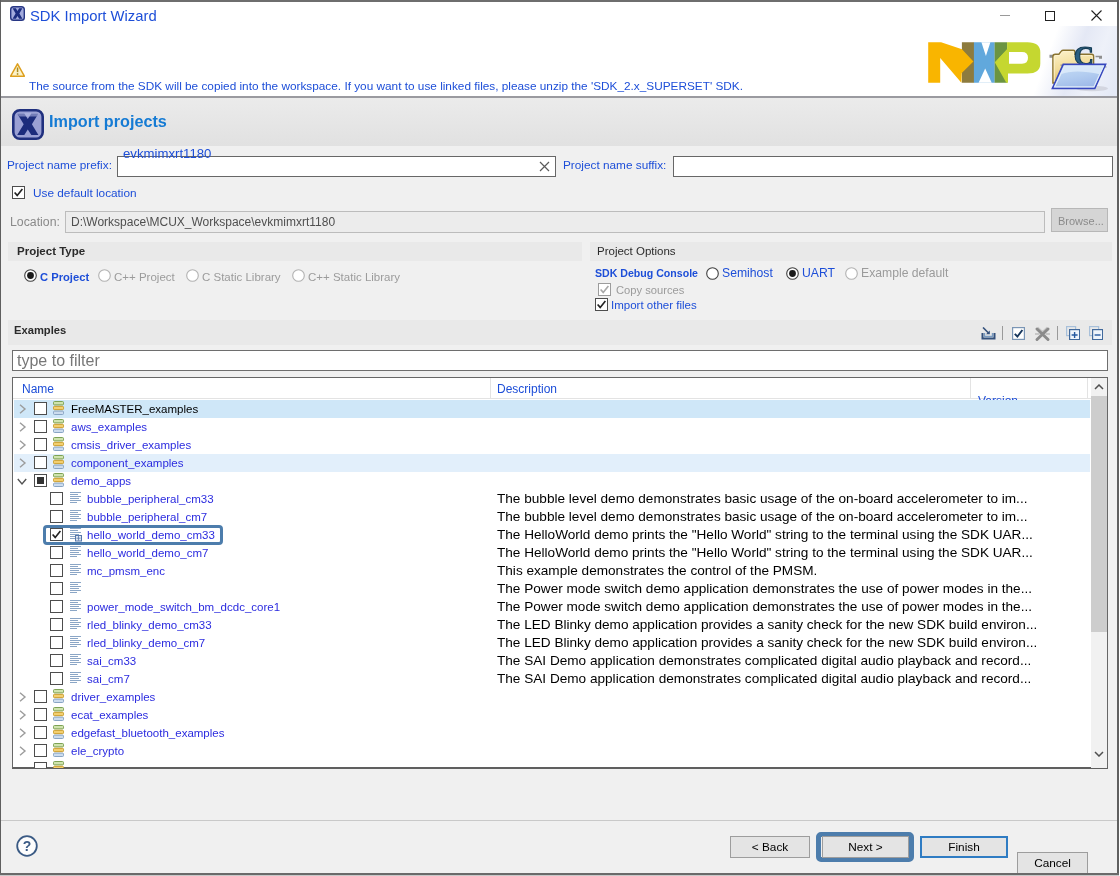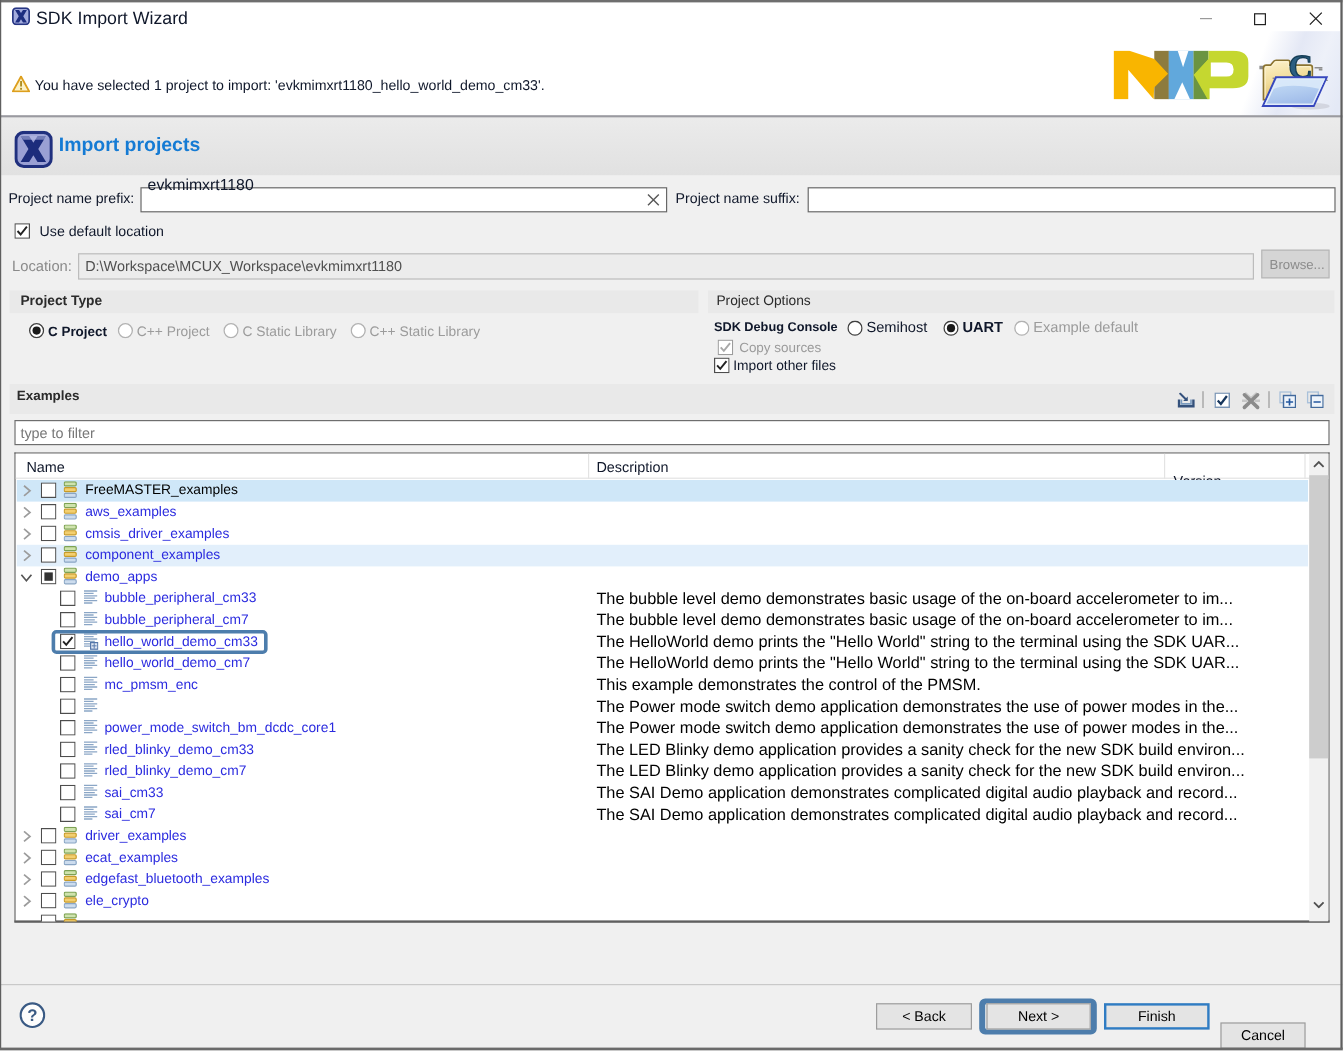--- a/index.html
+++ b/index.html
@@ -1,17 +1,17 @@
 <!DOCTYPE html>
 <html><head><meta charset="utf-8"><style>
 *{margin:0;padding:0;box-sizing:border-box}
 html,body{width:1120px;height:876px;font-family:"Liberation Sans",sans-serif;background:#fff;overflow:hidden}
 #w{position:relative;width:1120px;height:876px}
 .abs{position:absolute}
-.lbl{position:absolute;font-size:11.8px;color:#0f172a;white-space:nowrap;line-height:14px}
+.lbl{position:absolute;font-size:11.8px;color:#1d4ed8;white-space:nowrap;line-height:14px}
 .trt{position:absolute;font-size:11.5px;line-height:18px;white-space:nowrap}
 .trd{position:absolute;left:484px;font-size:13.6px;line-height:18px;color:#000;white-space:nowrap}
 .btn{position:absolute;font-size:11.8px;text-align:center;background:#e4e4e4;border:1px solid #9d9d9d;height:22px;line-height:20px}
 </style></head><body>
 <div id="w">
   <div class="abs" style="left:0;top:0;width:1120px;height:876px;background:#f0f0f0"></div>
   <div class="abs" style="left:1px;top:1px;width:1116px;height:96px;background:#fff"></div>
   <div class="abs" style="left:1030px;top:26px;width:87px;height:70px;background:linear-gradient(110deg,rgba(226,231,244,0) 25%,#e4e8f5 52%,#eef1f9 72%,#e4e9f6 95%)"></div>
 
   <svg class="abs" style="left:10px;top:6px" width="15" height="15" viewBox="0 0 32 32">
@@ -23,21 +23,21 @@
   <div class="abs" style="left:1045px;top:11px;width:10px;height:9.5px;border:1.3px solid #222"></div>
   <svg class="abs" style="left:1091px;top:10px" width="11" height="11" viewBox="0 0 11 11">
       <path d="M0.5 0.5 L10.5 10.5 M10.5 0.5 L0.5 10.5" stroke="#222" stroke-width="1.1"></path>
     </svg>
 
   <svg class="abs" style="left:10px;top:63px" width="15" height="14" viewBox="0 0 15 14">
     <path d="M7.5 0.8 L14.4 13.2 L0.6 13.2 Z" fill="#fcf2c8" stroke="#dd9f1d" stroke-width="1.5" stroke-linejoin="round"></path>
     <rect x="6.8" y="4.5" width="1.5" height="4.6" fill="#a98a1e"></rect>
     <rect x="6.8" y="10.2" width="1.5" height="1.6" fill="#a98a1e"></rect>
   </svg>
-  <div class="lbl" style="left:29px;top:64px">You have selected 1 project to import: 'evkmimxrt1180_hello_world_demo_cm33'.</div>
+  <div class="lbl" style="left:29px;top:79px">The source from the SDK will be copied into the workspace. If you want to use linked files, please unzip the 'SDK_2.x_SUPERSET' SDK.</div>
 
   <svg class="abs" style="left:927px;top:42px" width="114" height="41" viewBox="0 0 114 40.5">
     <rect x="34.9" y="0" width="12.2" height="40.5" fill="#8d7b3e"></rect>
     <rect x="46.9" y="0" width="20.8" height="40.5" fill="#61a8dc"></rect>
     <rect x="67.6" y="0" width="12.5" height="40.5" fill="#6b9441"></rect>
     <polygon points="54.4,0 63.4,0 58.9,13.8" fill="#fff"></polygon>
     <polygon points="51.6,40.5 64.7,40.5 58.2,26.2" fill="#fff"></polygon>
     <path d="M1.2,0 L14.1,0 L35,7 L46.4,19.3 L34.8,30.7 L34.4,40.5 L13.2,15.8 L13.2,40.5 L1.2,40.5 Z" fill="#f9b500"></path>
     <polygon points="67.9,20.1 80.1,6.9 80.1,32.4" fill="#c5d730"></polygon>
     <path d="M80.1,0 L100.5,0 Q113.3,0 113.3,10 V21.2 Q113.3,31.2 100.5,31.2 L81,31.2 L81,40.5 L79.3,40.5 L67.9,20.2 L80.1,6.9 Z" fill="#c5d730"></path>
@@ -124,21 +124,21 @@
 
   <div class="lbl" style="left:595px;top:265.5px;font-size:10.6px;font-weight:bold">SDK Debug Console</div>
   <svg style="position:absolute;left:706px;top:267px" width="13" height="13" viewBox="0 0 13 13">
       <circle cx="6.5" cy="6.5" r="5.8" fill="#fff" stroke="#404040" stroke-width="1.1"></circle>
     </svg>
   <div class="lbl" style="left:722px;top:266px;font-size:12.2px">Semihost</div>
   <svg style="position:absolute;left:786px;top:267px" width="13" height="13" viewBox="0 0 13 13">
       <circle cx="6.5" cy="6.5" r="5.8" fill="#fff" stroke="#404040" stroke-width="1.1"></circle>
       <circle cx="6.5" cy="6.5" r="3.4" fill="#1a1a1a"></circle>
     </svg>
-  <div class="lbl" style="left:802px;top:266px;font-size:12.2px;font-weight:bold">UART</div>
+  <div class="lbl" style="left:802px;top:266px;font-size:12.2px;font-weight:normal">UART</div>
   <svg style="position:absolute;left:845px;top:267px" width="13" height="13" viewBox="0 0 13 13">
       <circle cx="6.5" cy="6.5" r="5.8" fill="#fff" stroke="#b2b2b2" stroke-width="1.1"></circle>
     </svg>
   <div class="lbl" style="left:861px;top:266px;font-size:12.2px;color:#9b9b9b">Example default</div>
   <svg style="position:absolute;left:598px;top:283px" width="13" height="13" viewBox="0 0 13 13">
       <rect x="0.5" y="0.5" width="12" height="12" fill="#fff" stroke="#9c9c9c" stroke-width="1"></rect>
       <path d="M2.6 6.5 L5.2 9.4 L10.4 2.9" stroke="#a8a8a8" stroke-width="1.6" fill="none"></path>
     </svg>
   <div class="lbl" style="left:616px;top:283px;font-size:11.2px;color:#9b9b9b">Copy sources</div>
   <svg style="position:absolute;left:595px;top:298px" width="13" height="13" viewBox="0 0 13 13">
@@ -170,21 +170,21 @@
     <rect x="3.6" y="3.6" width="10" height="10" fill="#eef4fb" stroke="#41699c" stroke-width="1.2"></rect>
     <path d="M8.6 6 V12 M5.6 9 H11.6" stroke="#2458a0" stroke-width="1.4"></path>
   </svg>
   <svg class="abs" style="left:1089px;top:326px" width="14" height="14" viewBox="0 0 14 14">
     <rect x="0.6" y="0.6" width="9" height="9" fill="none" stroke="#a8c0da" stroke-width="1.2"></rect>
     <rect x="3.6" y="3.6" width="10" height="10" fill="#eef4fb" stroke="#41699c" stroke-width="1.2"></rect>
     <path d="M5.6 9 H11.6" stroke="#2458a0" stroke-width="1.4"></path>
   </svg>
 
   <div class="abs" style="left:12px;top:350px;width:1096px;height:21px;background:#fff;border:1px solid #6e6e6e"></div>
-  <div class="lbl" style="left:17px;top:354px;font-size:12px;color:#777">type to filter</div>
+  <div class="lbl" style="left:17px;top:354px;font-size:16px;color:#777">type to filter</div>
 
   <div class="abs" style="left:12px;top:377px;width:1096px;height:392px;background:#fff;border:1px solid #676767;border-bottom:2px solid #5f5f5f"></div>
   <div class="abs" style="left:13px;top:378px;width:1094px;height:390px;overflow:hidden">
     <div class="abs" style="left:0;top:0;width:1094px;height:21px;background:#fff;border-bottom:1px solid #e3e3e3"></div>
     <div class="abs" style="left:477px;top:0;width:1px;height:21px;background:#e3e3e3"></div>
     <div class="abs" style="left:957px;top:0;width:1px;height:21px;background:#e3e3e3"></div>
     <div class="abs" style="left:1074px;top:0;width:1px;height:21px;background:#e3e3e3"></div>
     <div class="lbl" style="left:9px;top:4px;font-size:12px">Name</div>
     <div class="lbl" style="left:484px;top:4px;font-size:12px">Description</div>
     <div class="lbl" style="left:965px;top:16px;font-size:12px">Version</div>

